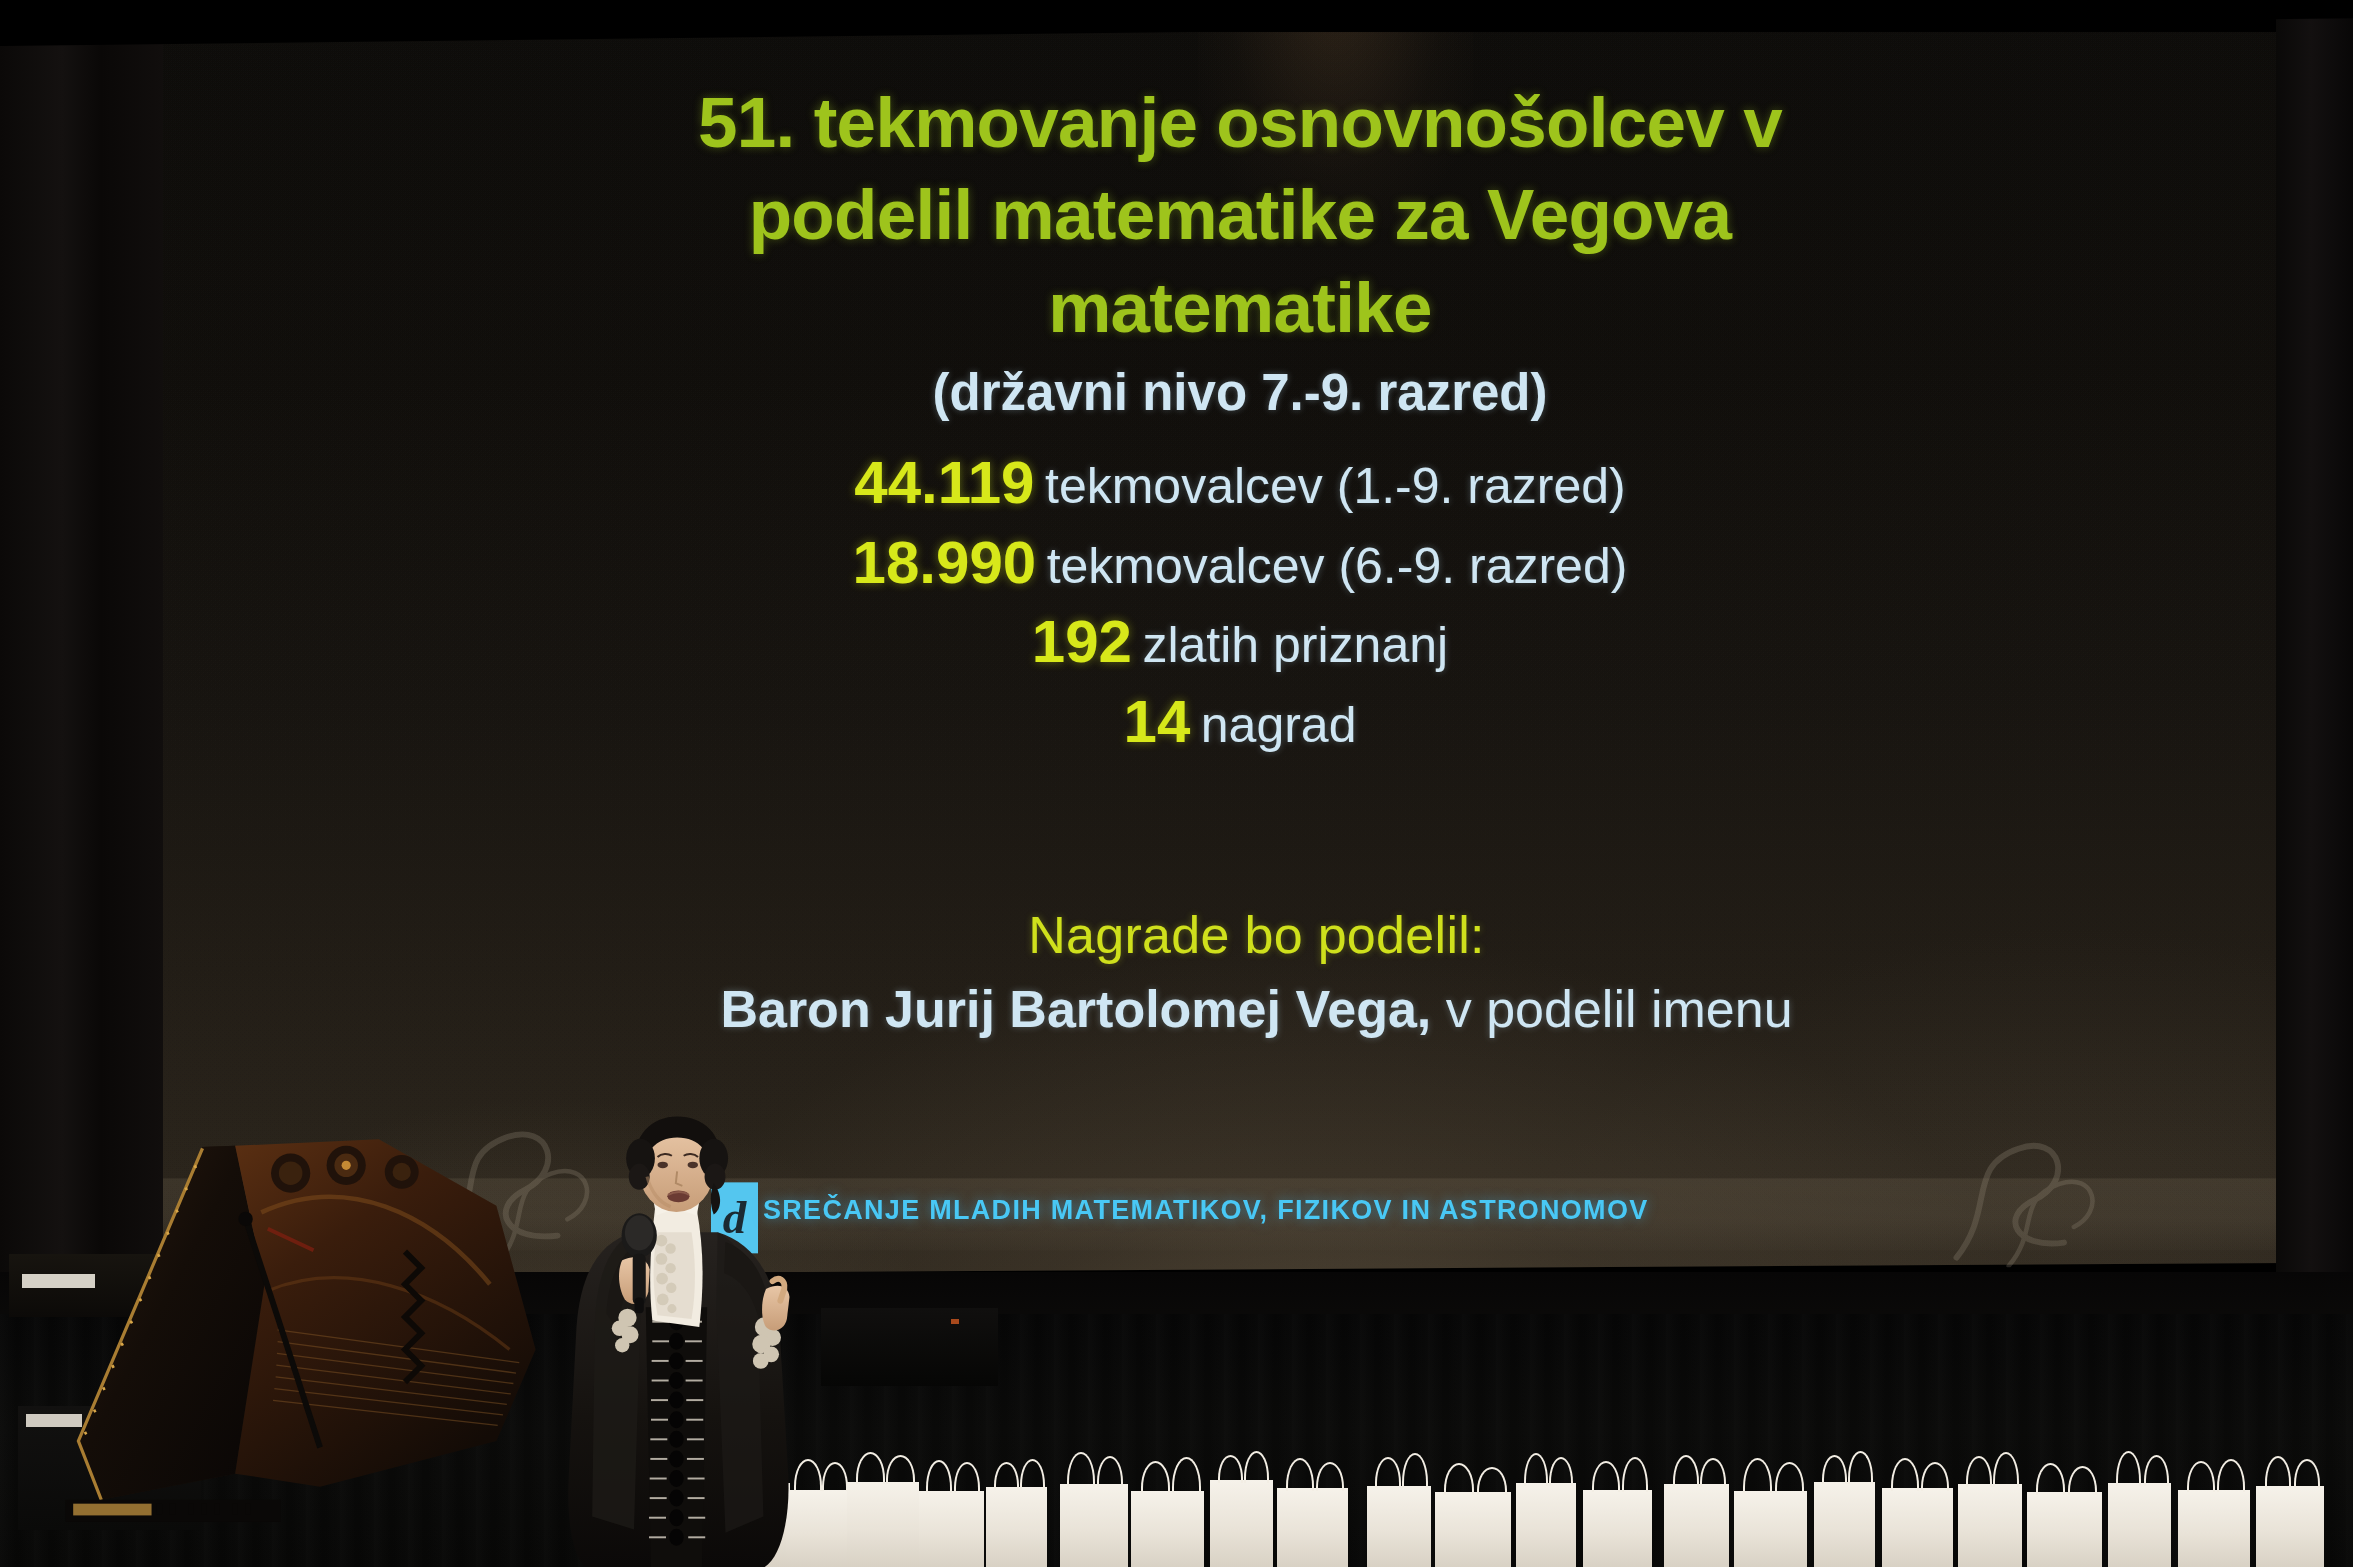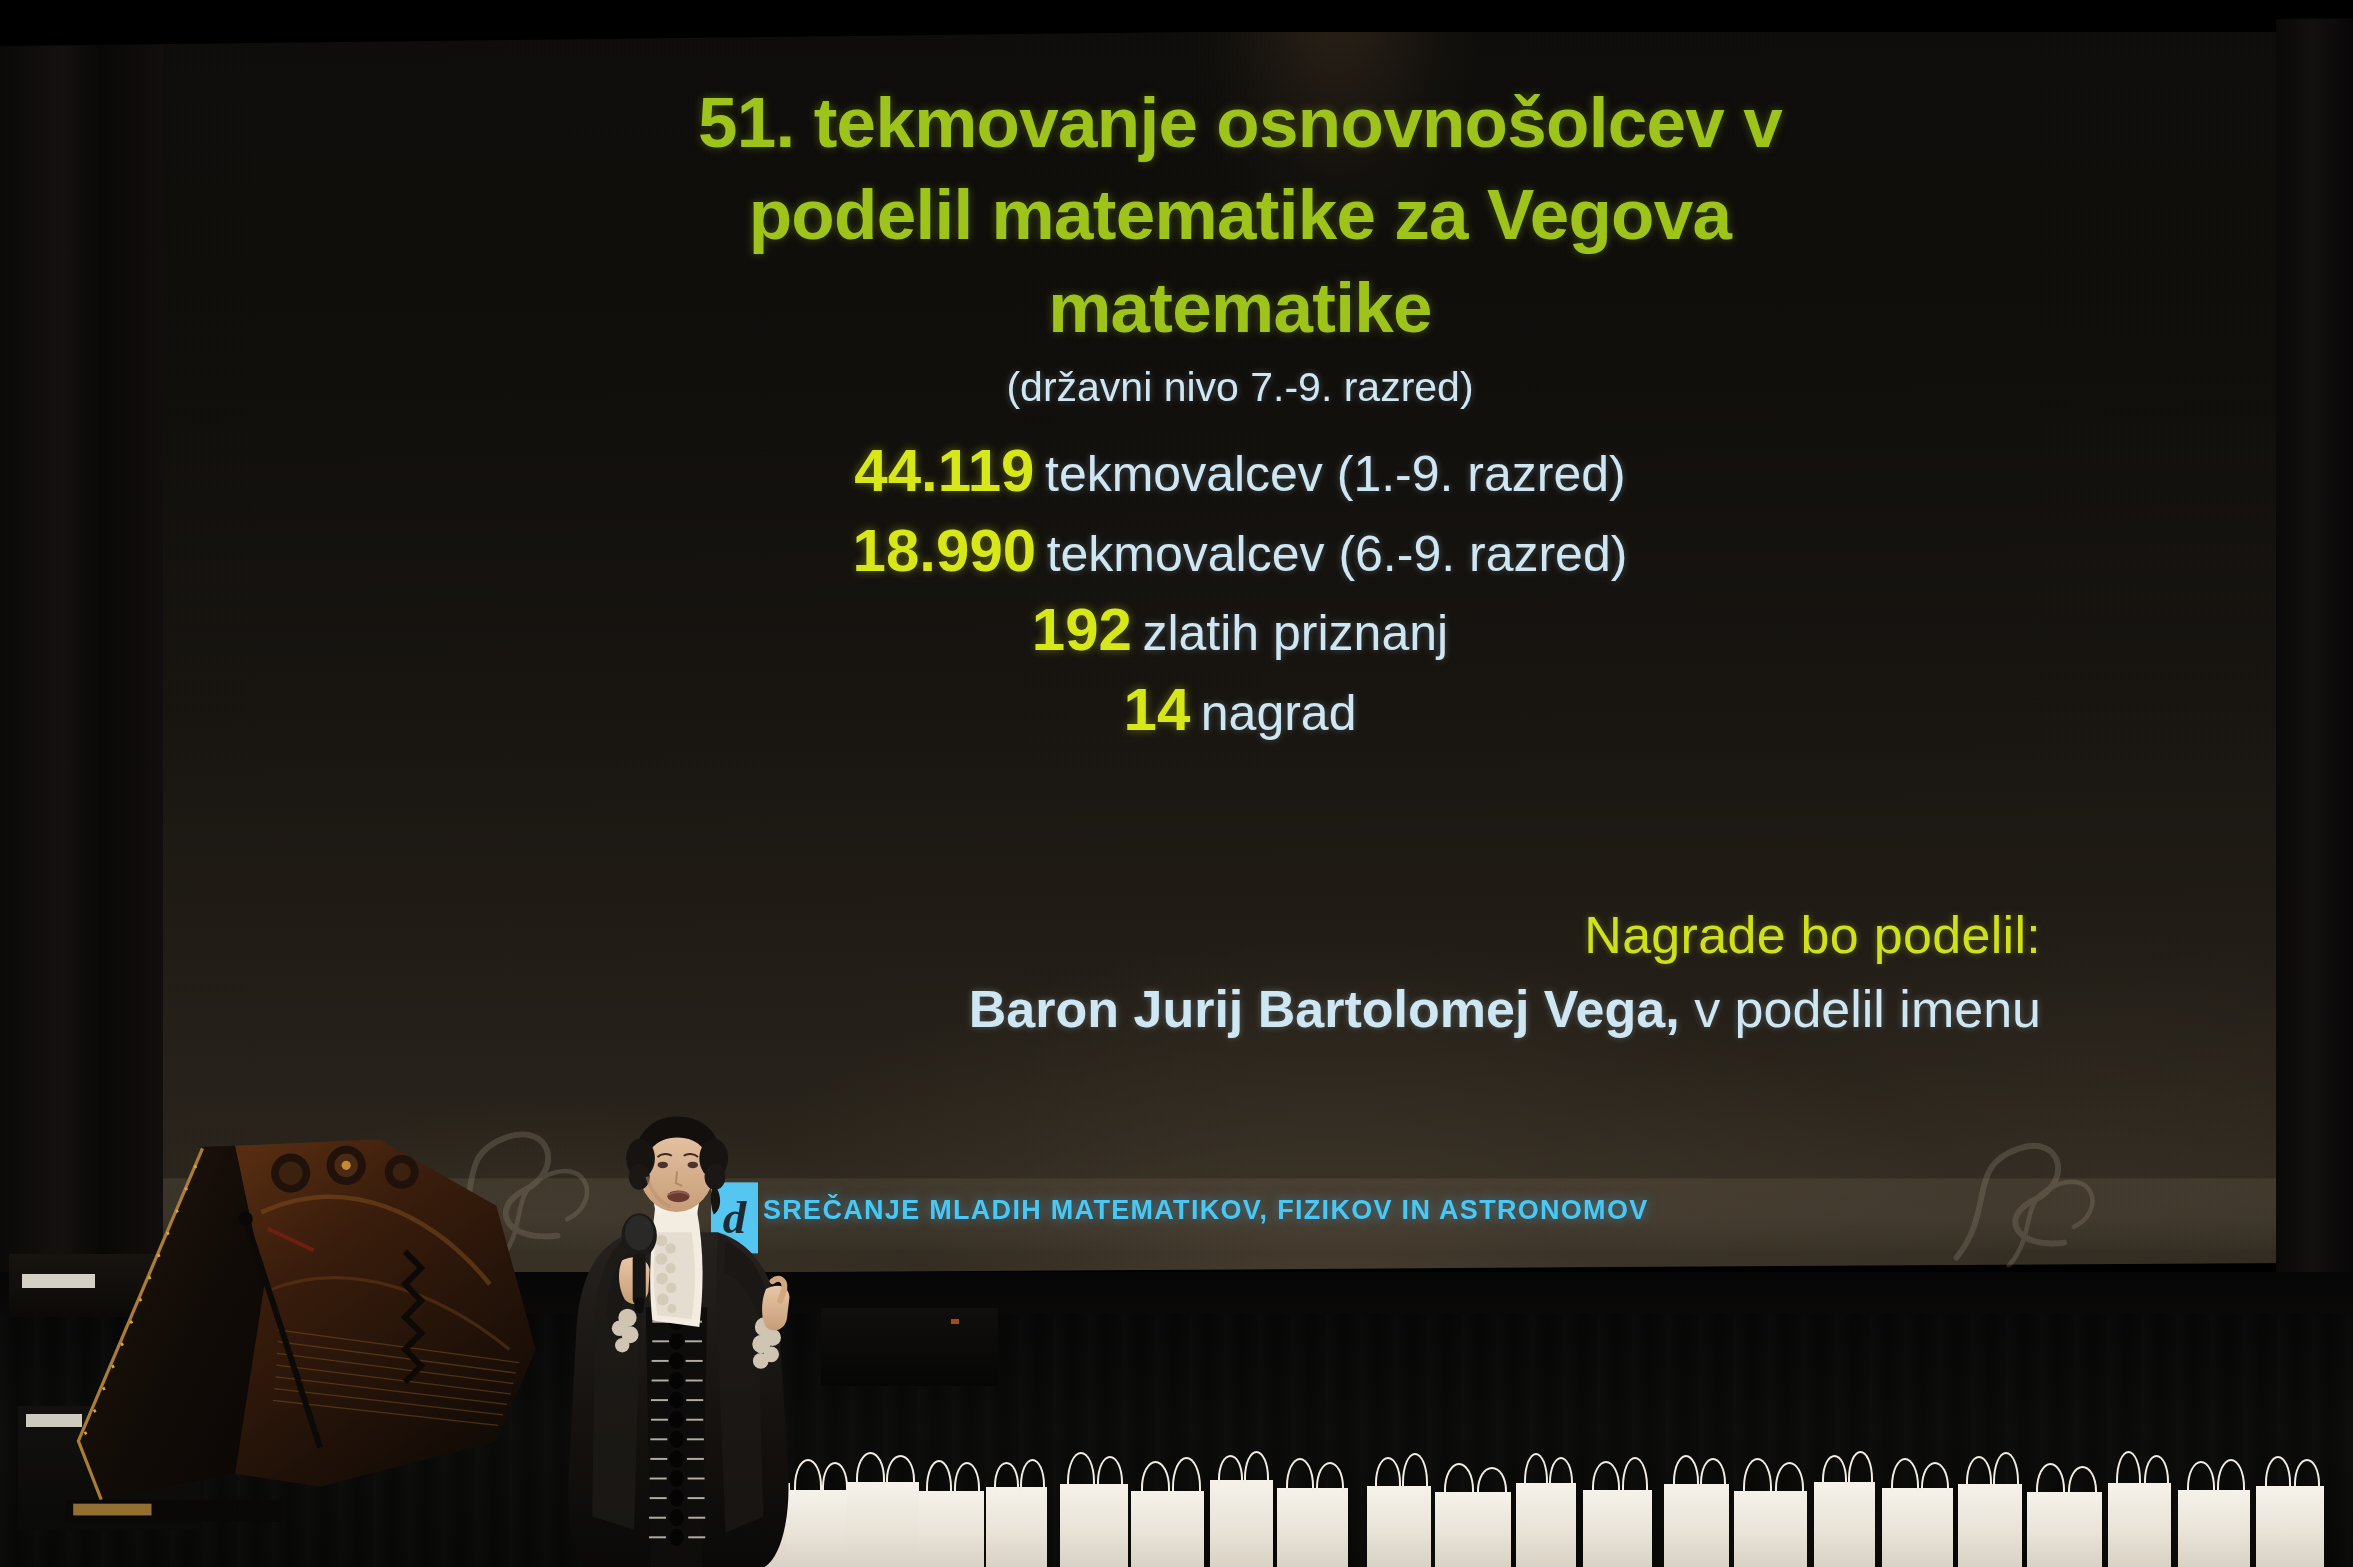--- a/index.html
+++ b/index.html
@@ -70,39 +70,39 @@
   .wm{position:absolute;z-index:3;opacity:.18;pointer-events:none;}
 
   
   .slide-text{position:absolute;left:0;top:0;width:100%;z-index:8;text-align:center;}
   .title{
     color:#9ec41c;font-weight:bold;font-size:71px;line-height:1.30;
     letter-spacing:-0.7px;padding-top:84px;
     text-shadow:0 0 9.2px rgba(160,200,30,0.35);
   }
   .subtitle{
-    color:#cfe6f3;font-size:41px;line-height:1.18;margin-top:9.2px;font-weight:400;
+    color:#cfe6f3;font-size:51px;line-height:1.18;margin-top:9.2px;font-weight:700;
     text-shadow:0 0 7.8px rgba(190,225,245,0.30);
   }
   .stats{margin-top:25px;}
   .stat-row{
     display:flex;justify-content:center;align-items:baseline;gap:10.5px;
     margin-bottom:10.5px;white-space:nowrap;
   }
   .stat-num{
     color:#d7e81a;font-weight:bold;font-size:60px;
     text-shadow:0 0 9.2px rgba(215,232,26,0.40);
   }
   .stat-label{
     color:#cfe6f3;font-size:50px;font-weight:400;
     text-shadow:0 0 7.8px rgba(190,225,245,0.30);
   }
 
   .presenter-block{
-    position:absolute;left:320px;top:912px;width:1569px;text-align:right;z-index:8;
+    position:absolute;left:320px;top:912px;width:1569px;text-align:center;z-index:8;
   }
   .presenter-lead{
     color:#cfe01c;font-size:52px;font-weight:400;letter-spacing:0.3px;
     text-shadow:0 0 7.8px rgba(200,220,30,0.35);
   }
   .presenter-name{
     margin-top:14.4px;color:#cfe6f3;font-size:52px;
     text-shadow:0 0 7.8px rgba(190,225,245,0.30);
   }
   .presenter-name b{font-weight:bold;margin-top:8px;}

